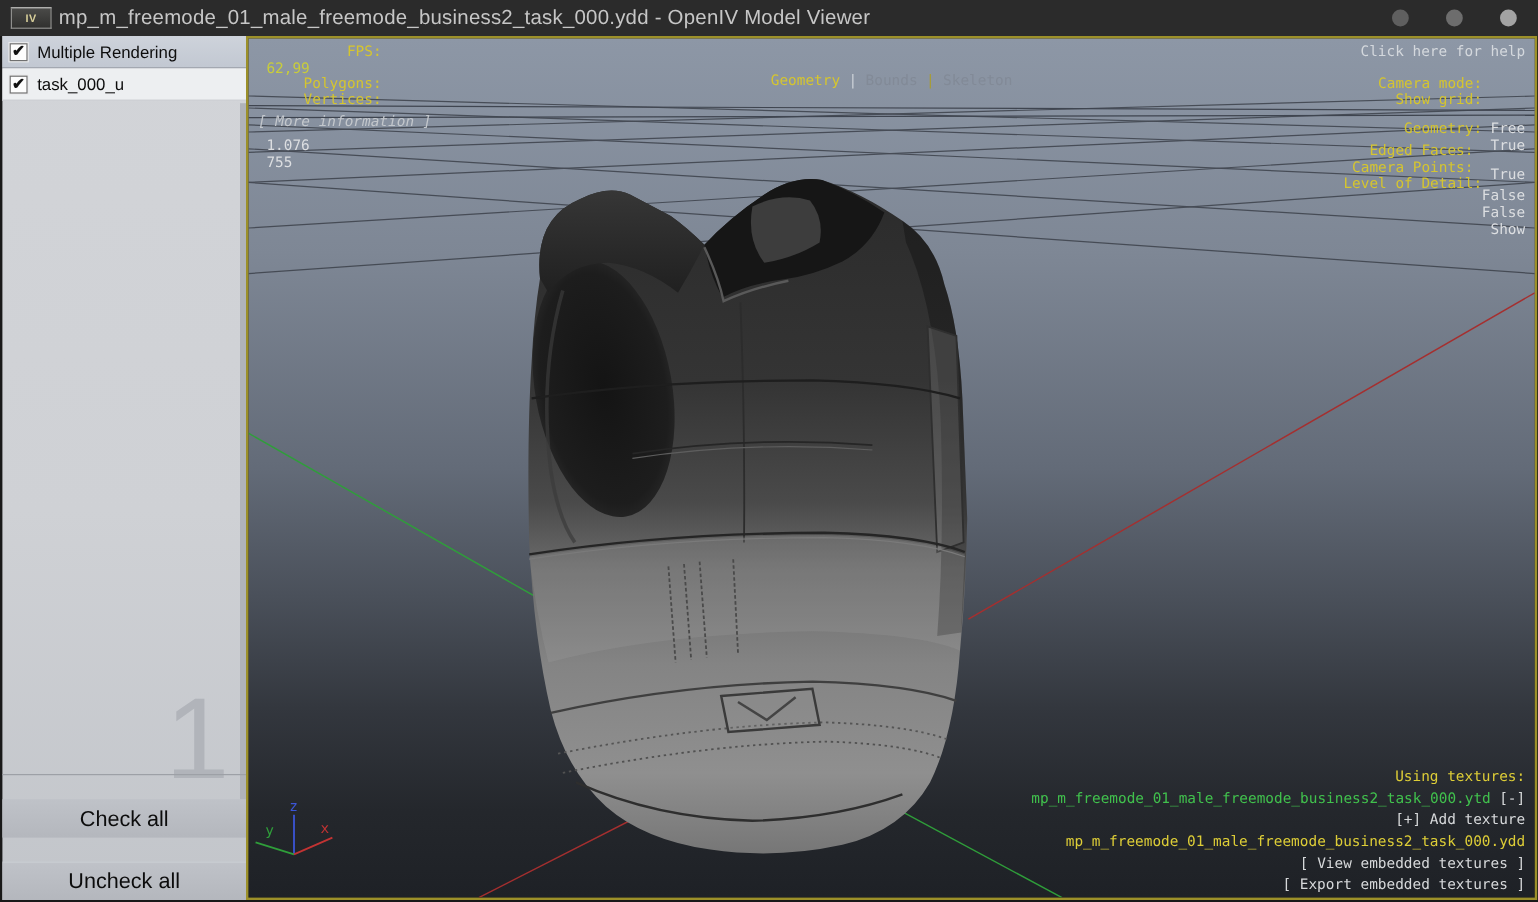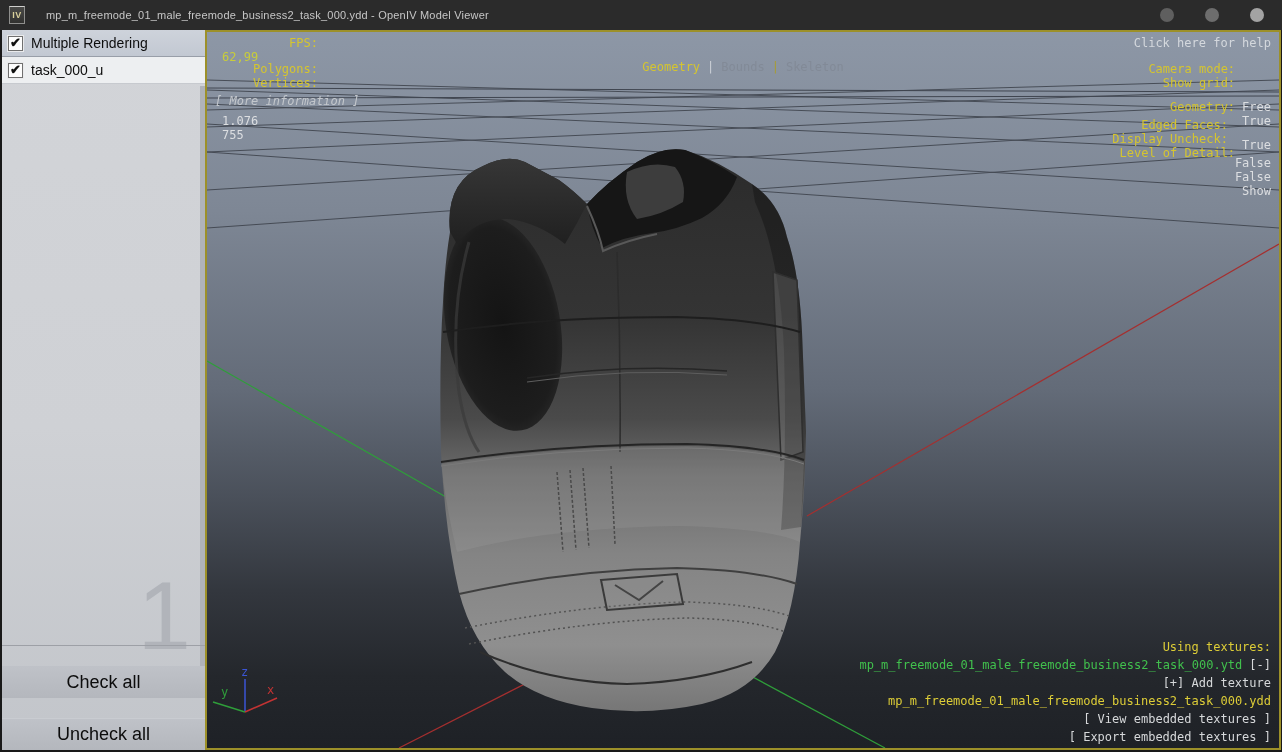--- a/index.html
+++ b/index.html
@@ -10,28 +10,28 @@
     font-family:"Liberation Sans", sans-serif;
     -webkit-font-smoothing:antialiased;
   }
 
   
   .titlebar {
     position:absolute; top:0; left:0; right:0; height:30px;
     background:#2b2b2b; display:flex; align-items:center;
   }
   .app-icon {
-    width:16px; height:18px; margin-left:9px;
+    width:34px; height:18px; margin-left:9px;
     background:linear-gradient(#4a4a48,#31312f);
     border:1px solid #8f8f8d; border-top-color:#cfcfcd;
     color:#d8cf9a; font-size:9px; font-weight:bold;
     display:flex; align-items:center; justify-content:center;
     letter-spacing:0.5px;
   }
-  .title-text { margin-left:21px; color:#c6c6c6; font-size:11px; letter-spacing:0.2px; }
+  .title-text { margin-left:6px; color:#c6c6c6; font-size:17px; letter-spacing:0.2px; }
   .win-dot { position:absolute; top:8px; width:14px; height:14px; border-radius:50%; }
   .dot-1 { left:1160px; background:#5f5f5f; }
   .dot-2 { left:1205px; background:#6d6d6d; }
   .dot-3 { left:1250px; background:#a3a3a3; }
 
   
   .sidebar {
     position:absolute; top:30px; left:2px; width:203px; bottom:2px;
     background:linear-gradient(180deg,#d2d4d8 0%,#cfd1d5 55%,#c2c5ca 100%);
   }
@@ -280,21 +280,21 @@
 
   <div class="ovl r-row" style="top:68px">
     <span class="lbl-y">Geometry:</span>
     <span class="val-w">True</span>
   </div>
   <div class="ovl r-row" style="top:86px">
     <span class="lbl-y">Edged Faces:</span>
     <span class="val-w">False</span>
   </div>
   <div class="ovl r-row" style="top:100px">
-    <span class="lbl-y">Display Uncheck:</span>
+    <span class="lbl-y">Camera Points:</span>
     <span class="val-w">False</span>
   </div>
   <div class="ovl r-row" style="top:114px">
     <span class="lbl-y">Level of Detail:</span>
     <span class="val-w">Show</span>
   </div>
 
   <div class="ovl tex-row" style="top:608px">
     <span class="tex-yellow">Using textures:</span>
   </div>

